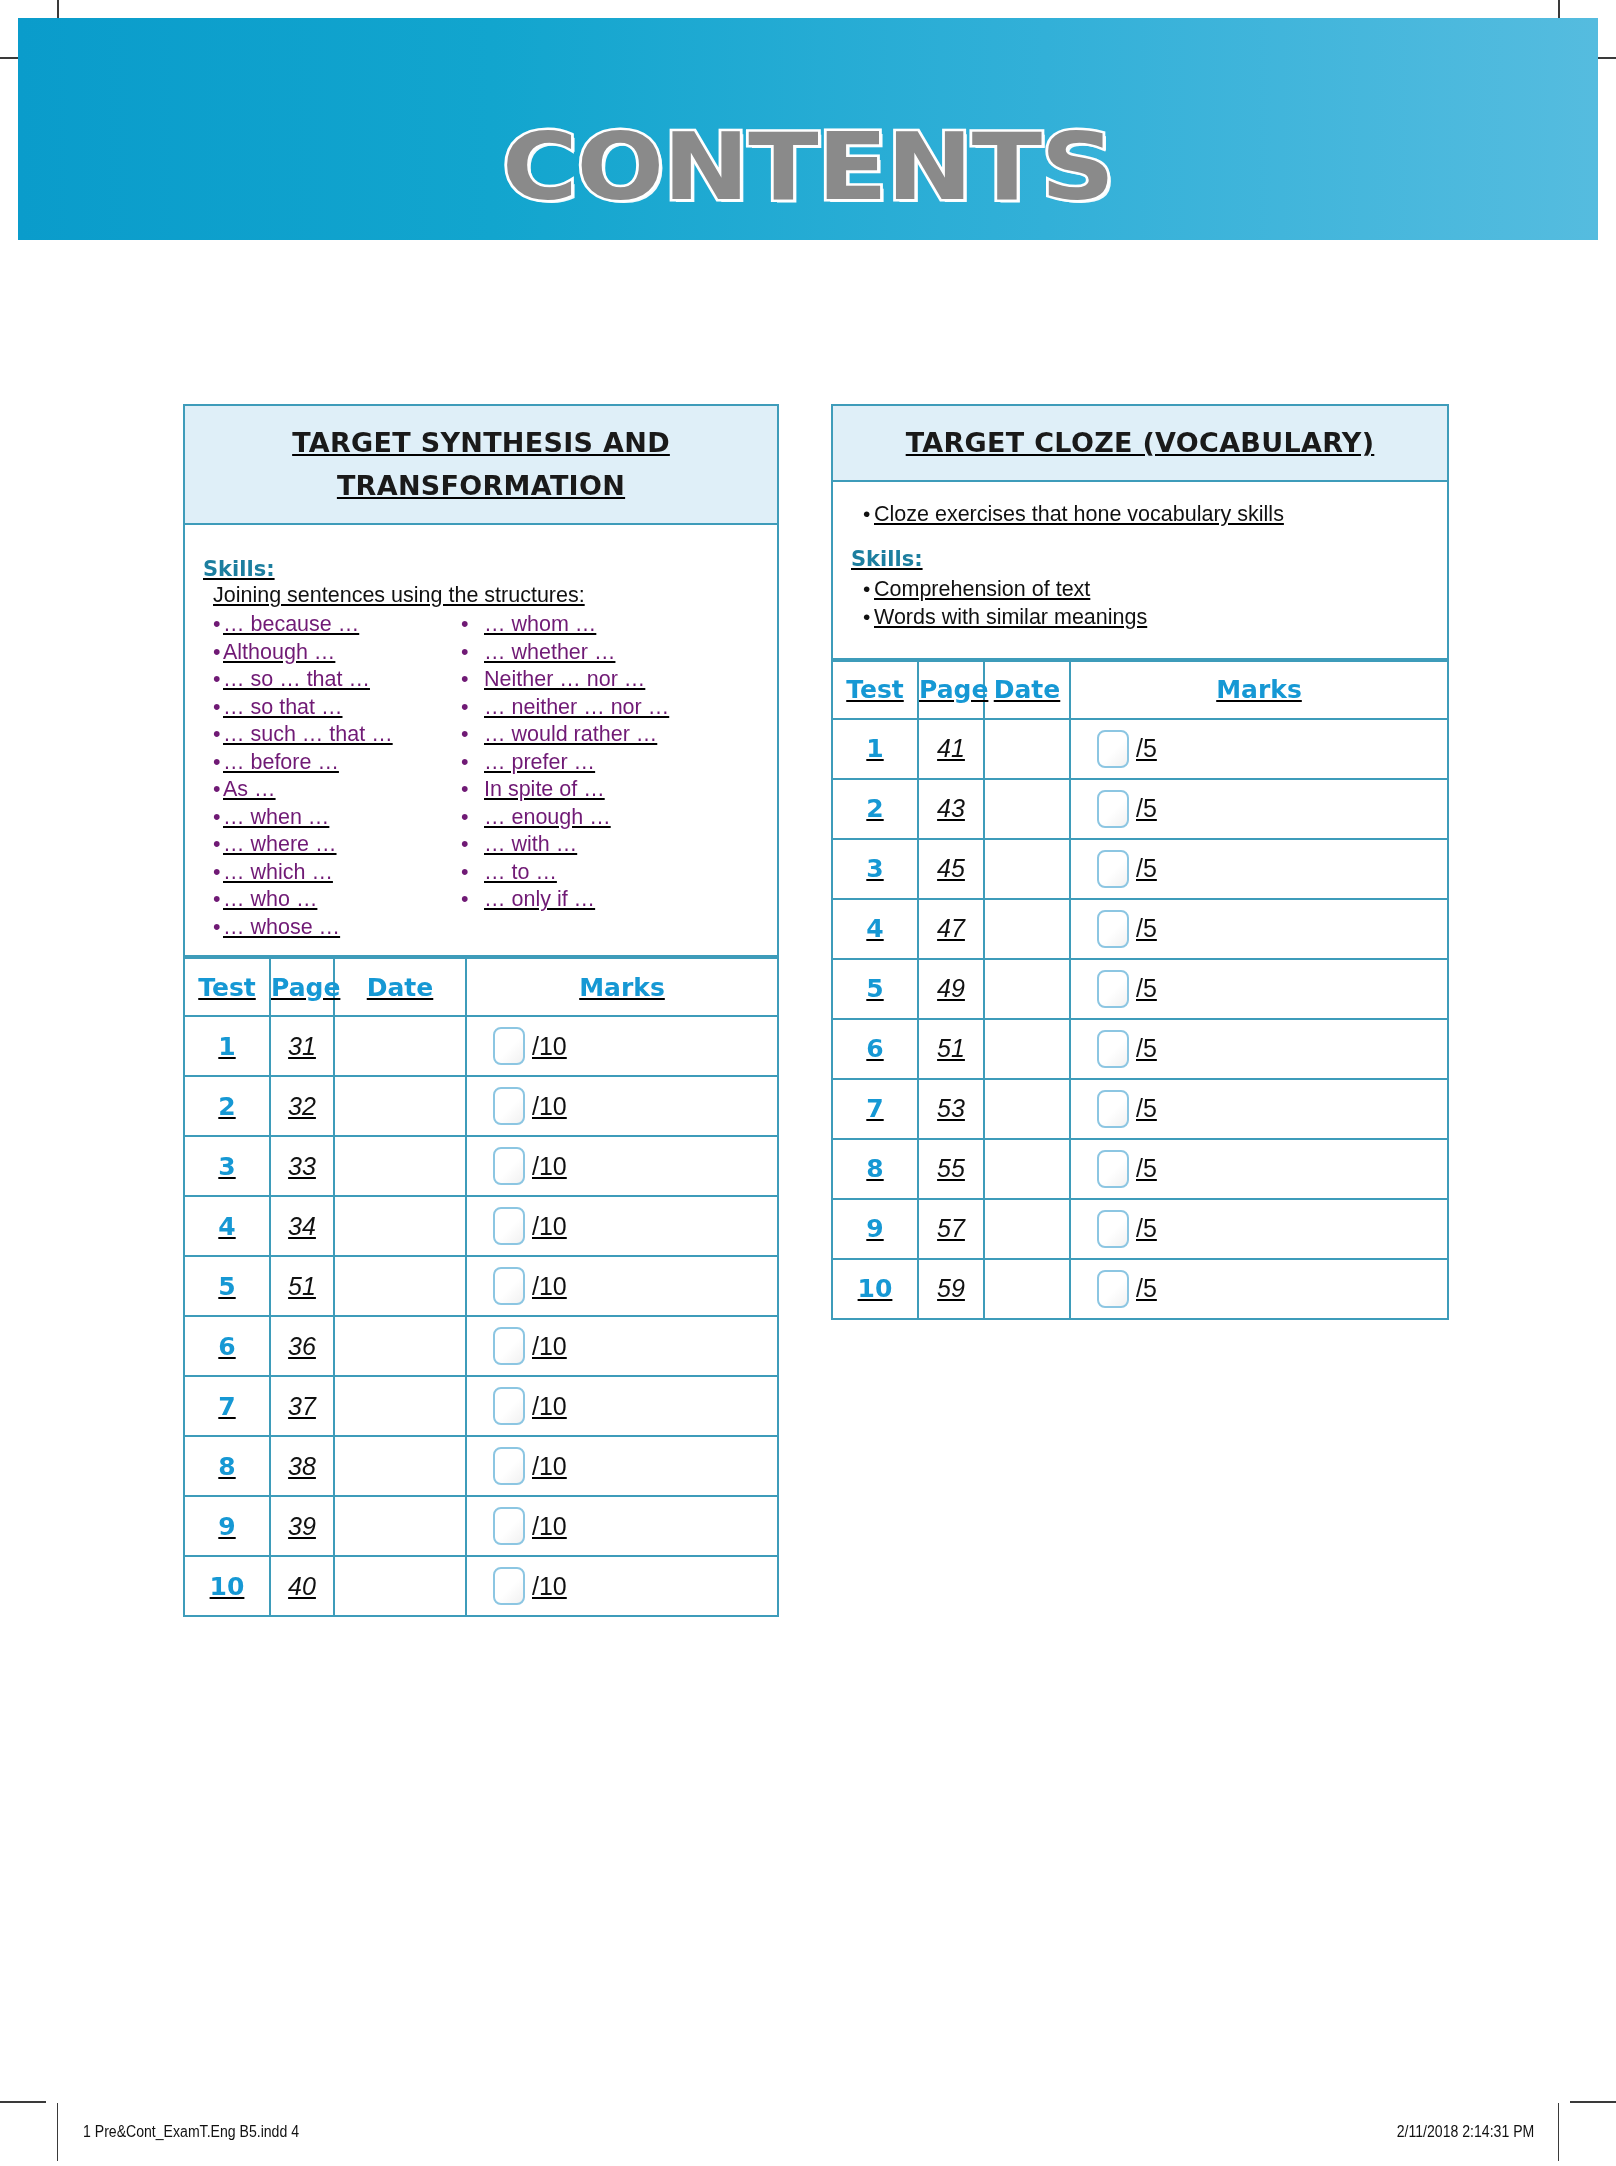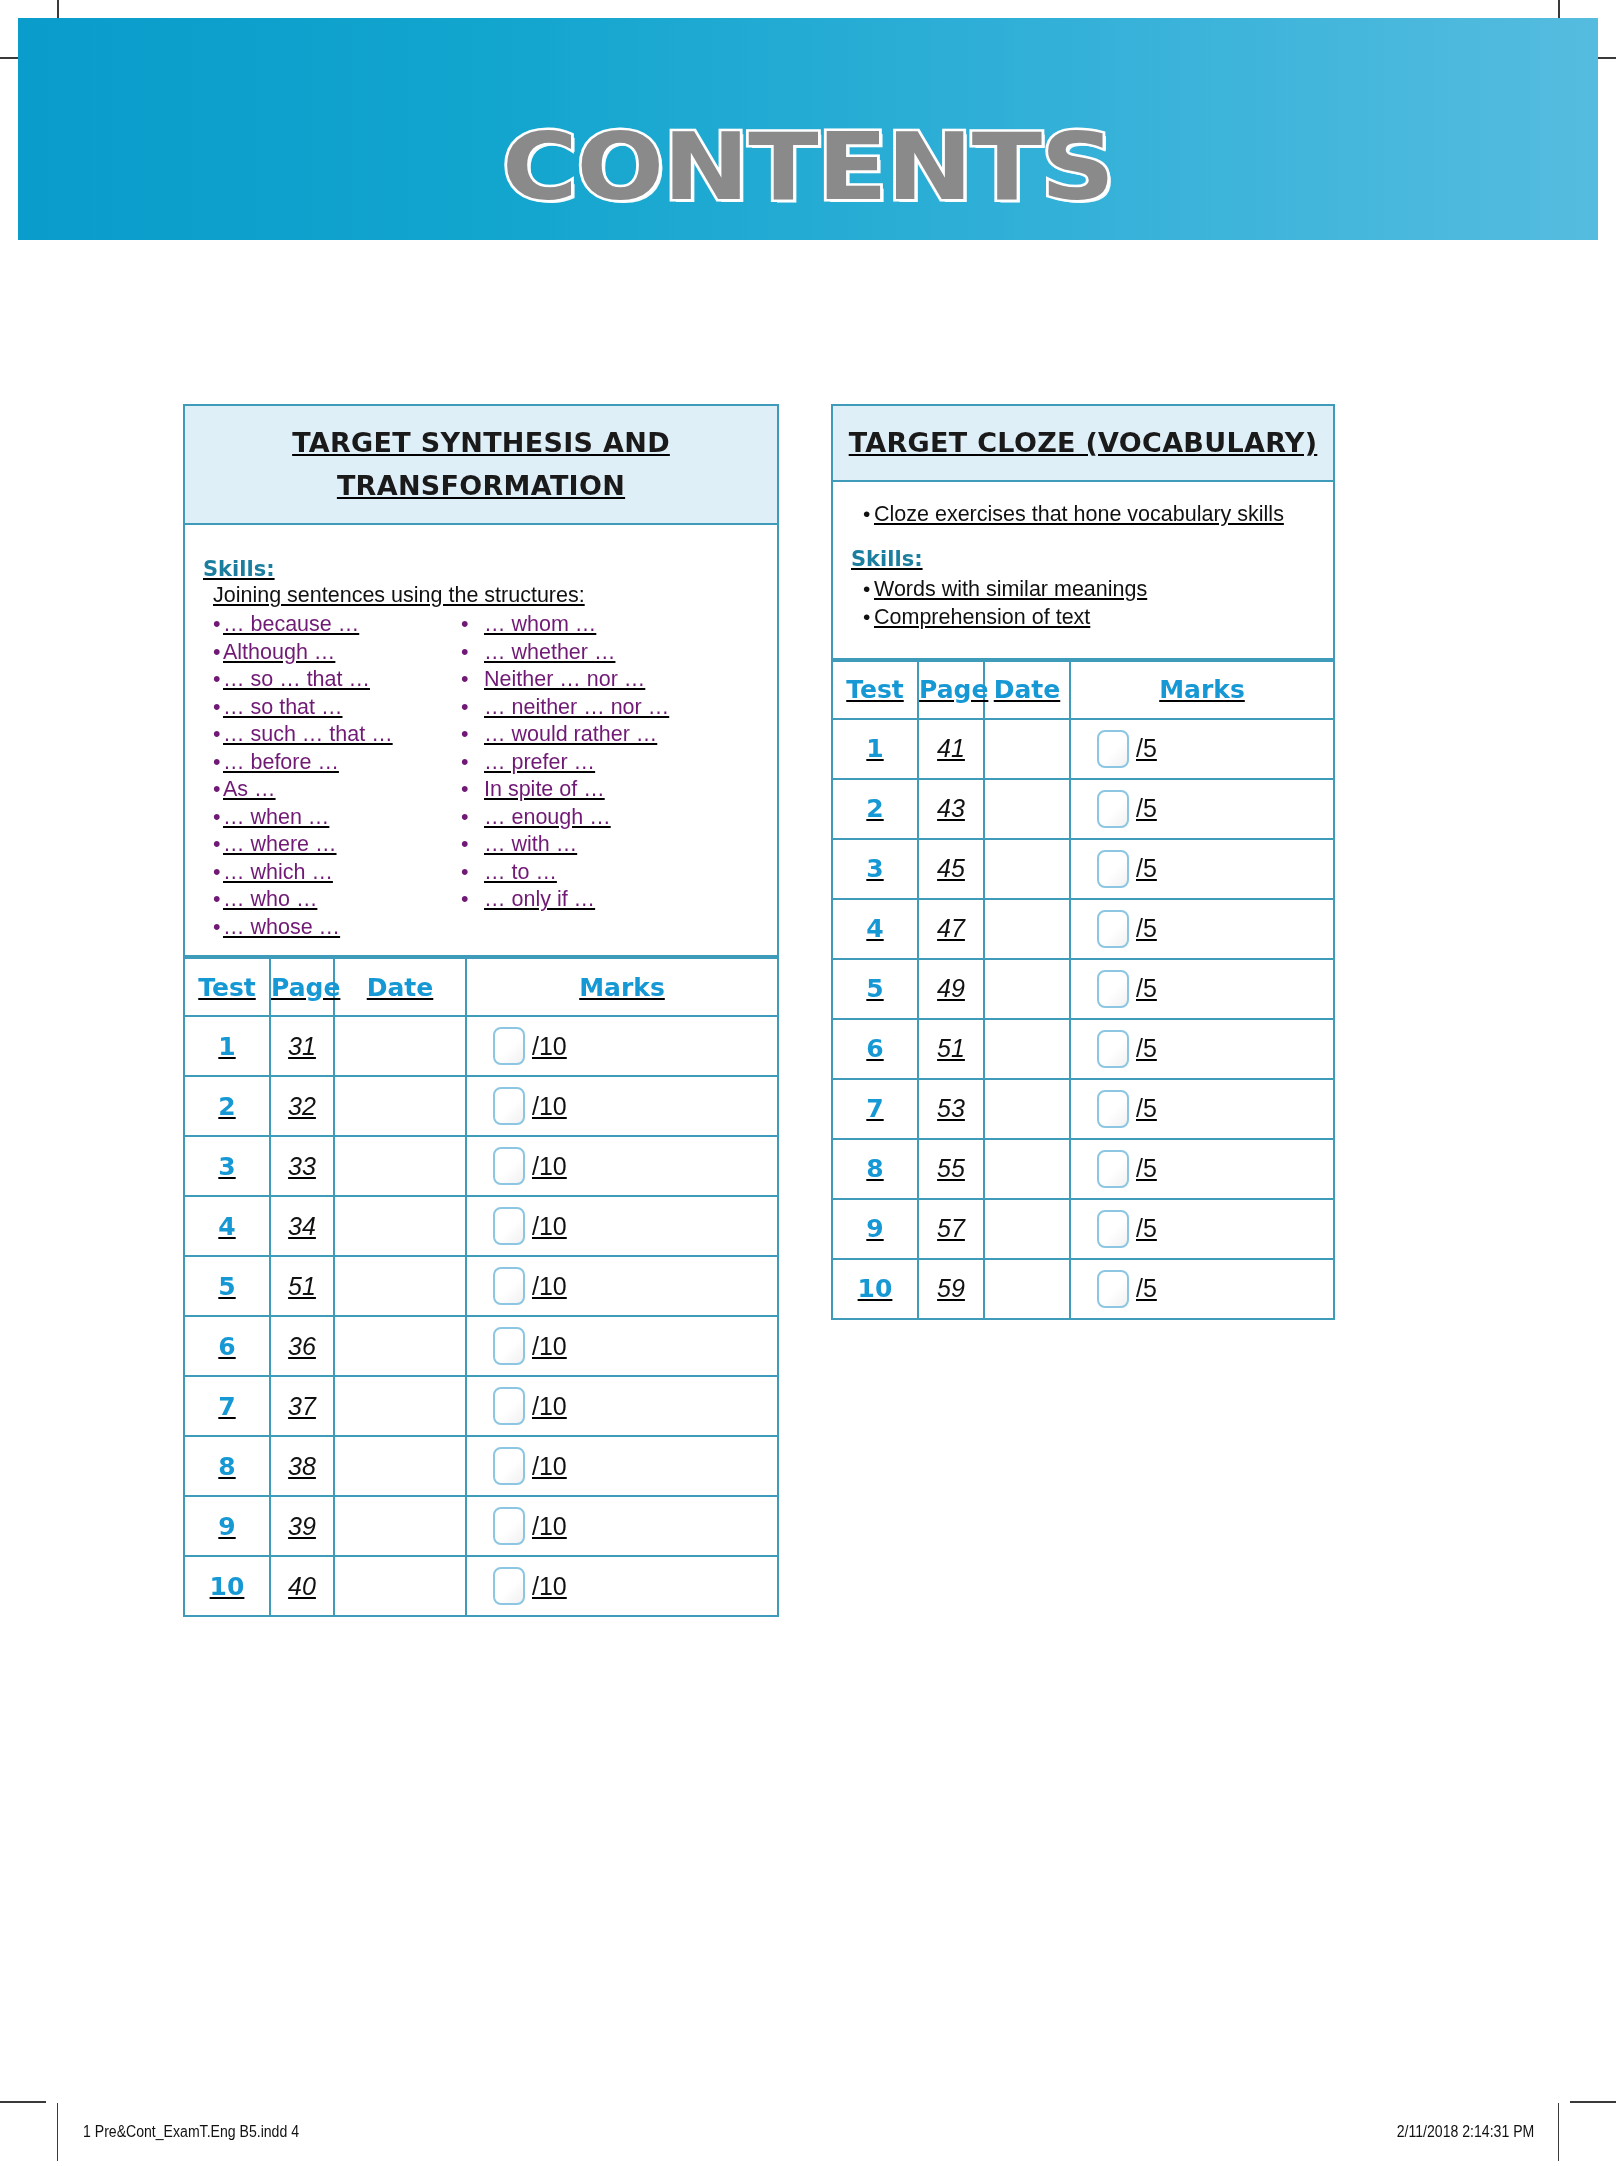--- a/index.html
+++ b/index.html
@@ -53,21 +53,21 @@
       -1px -1px 0 rgba(255,255,255,0.6);
   }
 
   
   .column {
     position: absolute;
     top: 404px;
     text-decoration: underline;
   }
   #col-left  { left: 183px;  width: 596px; }
-  #col-right { left: 831px;  width: 504px; }
+  #col-right { left: 831px;  width: 618px; }
 
   
   .section-head {
     border: 2px solid #3e9cba;
     background: #dfeff8;
     box-sizing: border-box;
     text-align: center;
     font-family: "DejaVu Sans", sans-serif;
     font-weight: bold;
     color: #1a1a1a;
@@ -431,22 +431,22 @@
 
   <div class="section-head">TARGET CLOZE (VOCABULARY)</div>
 
   <div class="section-body" style="padding-bottom:22px;">
     <ul class="bullet-list">
       <li>Cloze exercises that hone vocabulary skills</li>
     </ul>
 
     <div class="skills-label">Skills:</div>
     <ul class="bullet-list">
+      <li>Comprehension of text</li>
       <li>Words with similar meanings</li>
-      <li>Comprehension of text</li>
     </ul>
   </div>
 
   <table class="marks">
     <colgroup>
       <col style="width:86px">
         <col style="width:66px">
         <col style="width:86px">
         <col>
     </colgroup>

